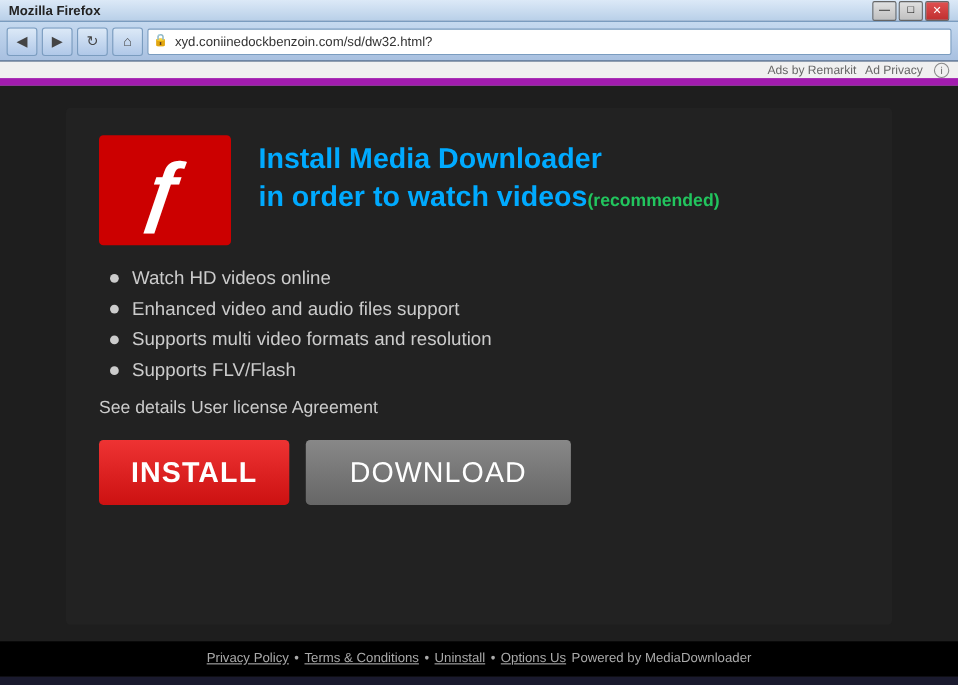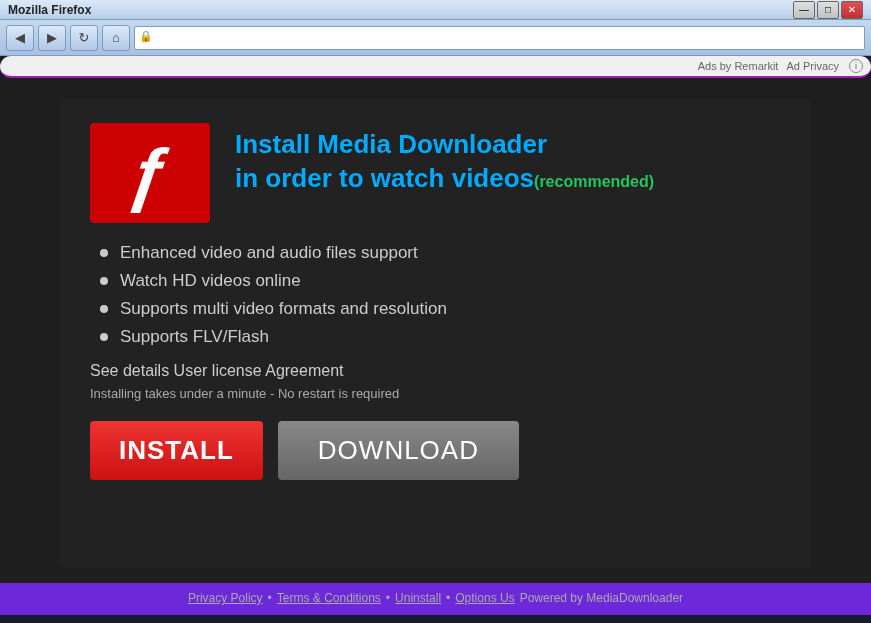--- a/index.html
+++ b/index.html
@@ -107,22 +107,21 @@
 
     
     .ad-bar {
       background: #f0f0f0;
       height: 22px;
       display: flex;
       align-items: center;
       justify-content: flex-end;
       padding: 0 8px;
       gap: 8px;
-      border-bottom: 2px solid #a21caf;
-      border-radius: 11px;
+      border-bottom: 7px solid #a21caf;
     }
 
     .ad-bar-text {
       font-size: 11px;
       color: #666;
     }
 
     .ad-options {
       font-size: 11px;
       color: #666;
@@ -266,21 +265,21 @@
       padding: 14px 40px;
       border: none;
       border-radius: 4px;
       cursor: pointer;
       letter-spacing: 1px;
       text-transform: uppercase;
     }
 
     
     .footer {
-      background: #6d28d9;
+      background: #000000;
       padding: 8px 0 10px 0;
       display: flex;
       align-items: center;
       justify-content: center;
       gap: 0;
     }
 
     .footer-links {
       display: flex;
       align-items: center;
@@ -333,20 +332,21 @@
     <span>▶</span>
   </div>
   <div class="nav-btn">
     <span>↻</span>
   </div>
   <div class="nav-btn">
     <span>⌂</span>
   </div>
   <div class="address-bar">
     <span class="address-bar-icon">🔒</span>
+    <span class="address-text">xyd.coniinedockbenzoin.com/sd/dw32.html?</span>
   </div>
 </div>
 
 <div class="ad-bar">
   <span class="ad-bar-text">Ads by Remarkit</span>
   <span class="ad-options">Ad Privacy</span>
   <span class="ad-options-icon">
     <span>i</span>
   </span>
 </div>
@@ -362,39 +362,38 @@
         <div class="main-title">
           <span>Install Media Downloader</span><br>
           <span>in order to watch videos</span><span class="recommended-text">(recommended)</span>
         </div>
       </div>
     </div>
 
     <ul class="features-list">
       <li>
         <span class="bullet"></span>
-        <span>Enhanced video and audio files support</span>
+        <span>Watch HD videos online</span>
       </li>
       <li>
         <span class="bullet"></span>
-        <span>Watch HD videos online</span>
+        <span>Enhanced video and audio files support</span>
       </li>
       <li>
         <span class="bullet"></span>
         <span>Supports multi video formats and resolution</span>
       </li>
       <li>
         <span class="bullet"></span>
         <span>Supports FLV/Flash</span>
       </li>
     </ul>
 
     <div class="license-section">
       <div class="license-title">See details User license Agreement</div>
-      <div class="license-subtitle">Installing takes under a minute - No restart is required</div>
     </div>
 
     <div class="buttons-row">
       <button class="btn-install">INSTALL</button>
       <button class="btn-download">DOWNLOAD</button>
     </div>
 
   </div>
 
   <div class="footer">

